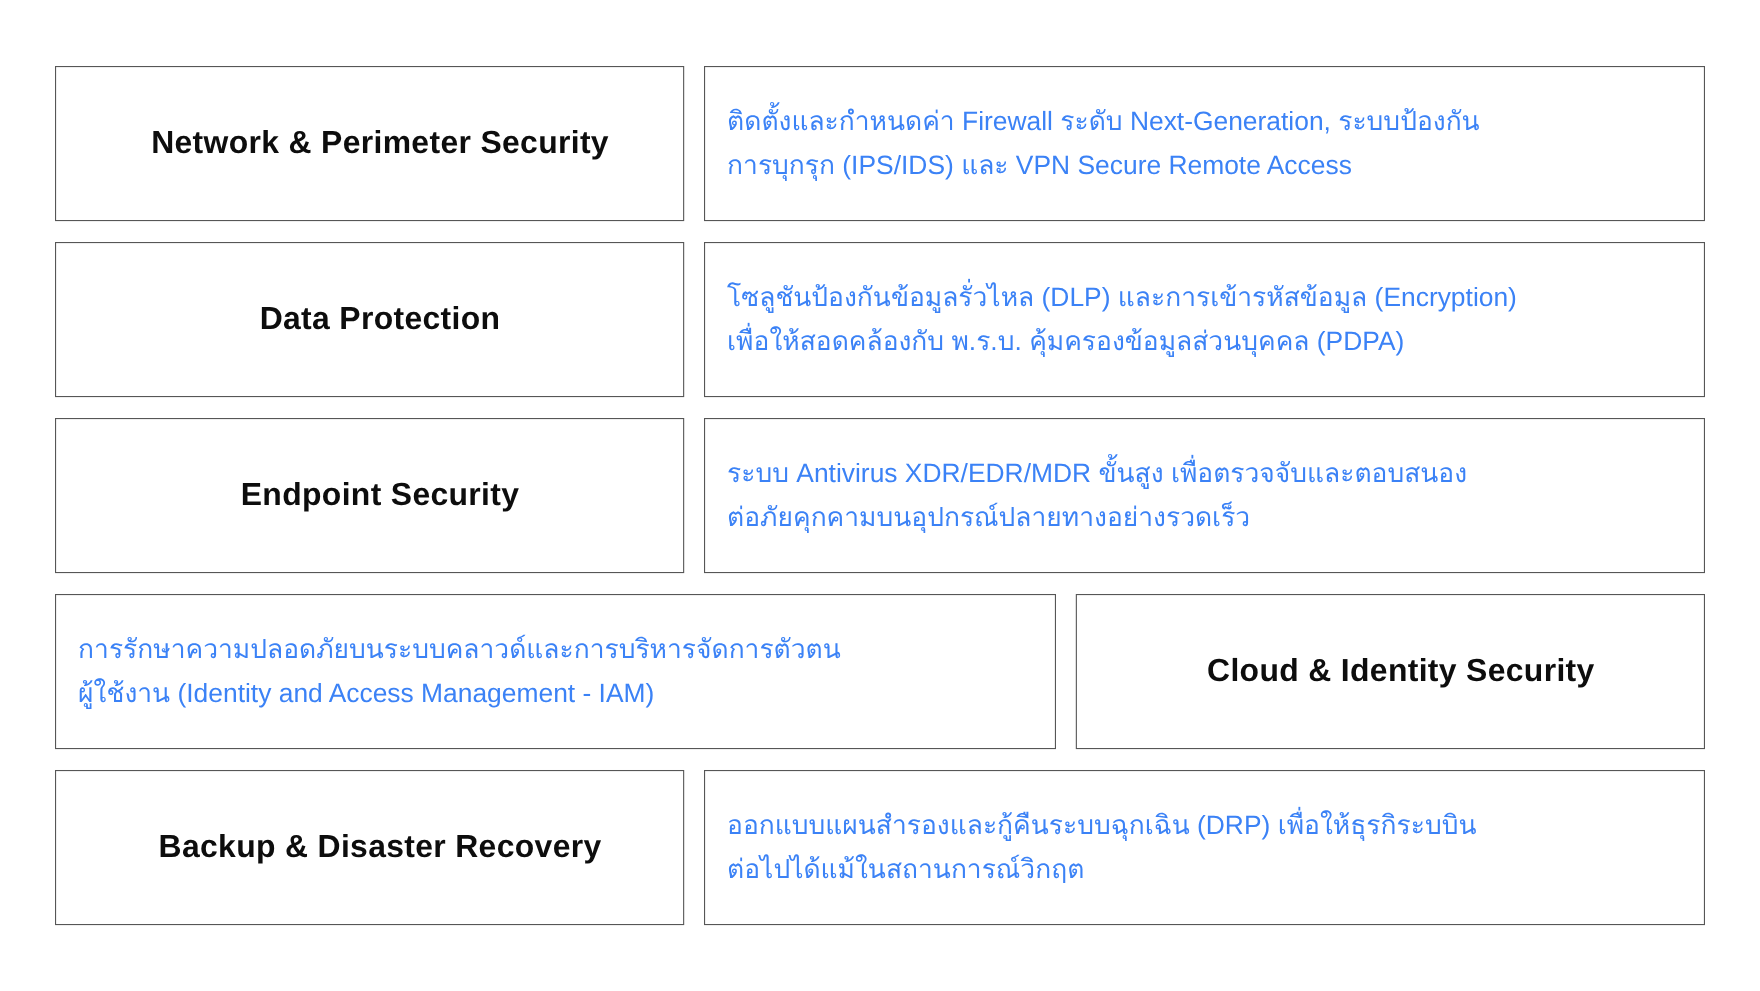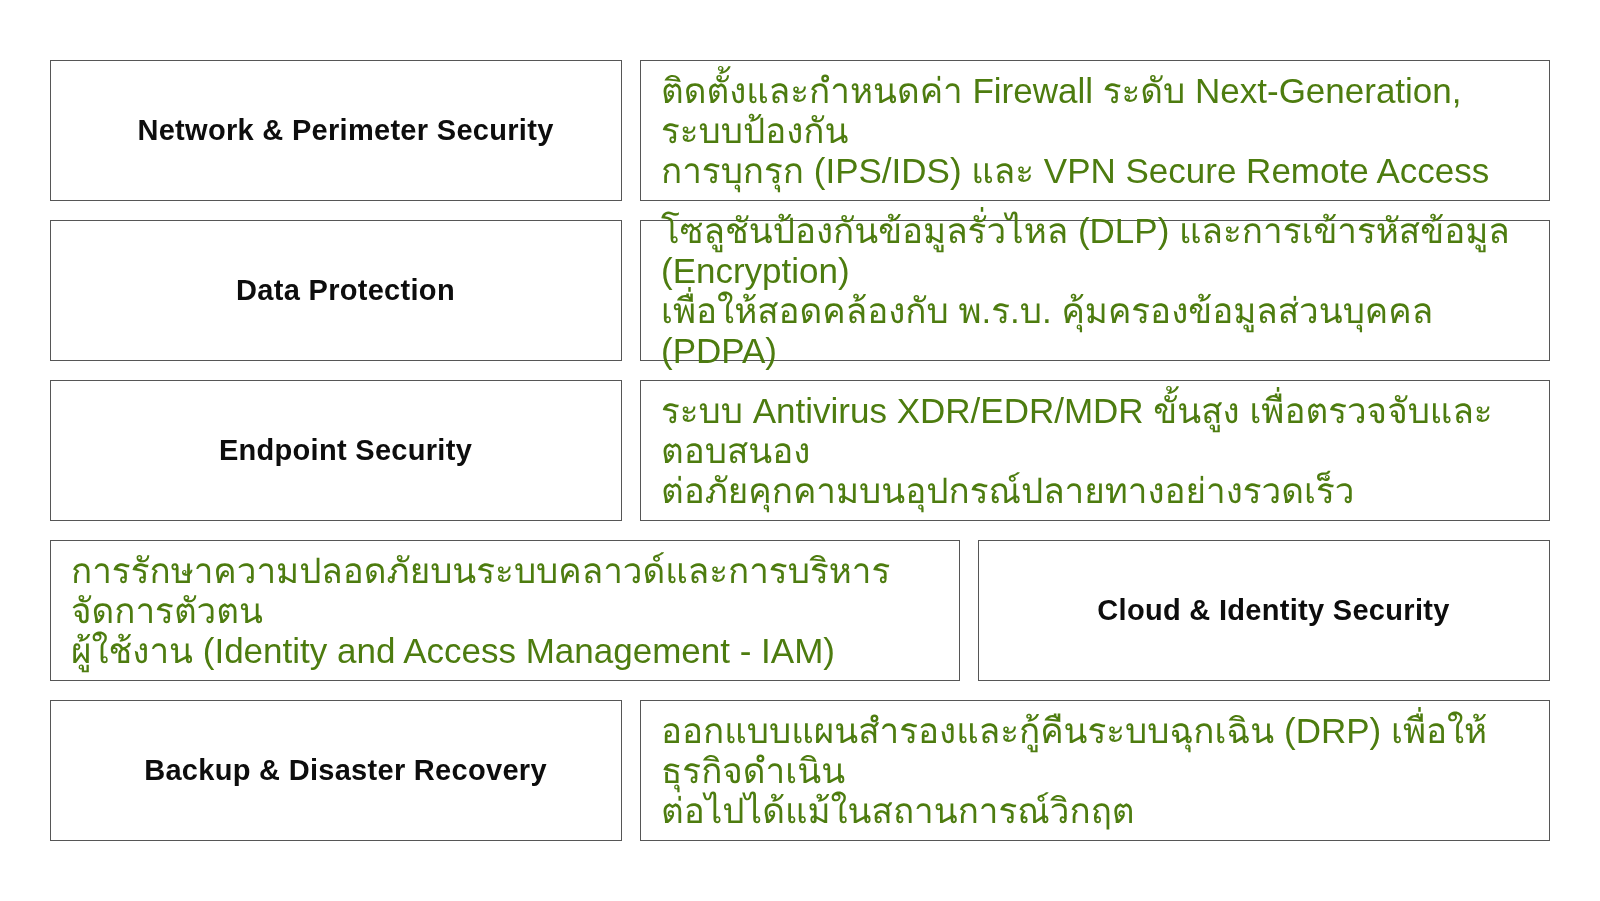--- a/index.html
+++ b/index.html
@@ -50,23 +50,23 @@
     flex: 1;
     padding: 0 24px 0 20px;
   }
   .service-title {
     font-size: 29px;
     font-weight: 700;
     letter-spacing: 0.3px;
     color: #0d0d0d;
   }
   .service-desc {
-    font-size: 35px;
+    font-size: 24px;
     line-height: 40px;
-    color: #4d7c0f;
+    color: #3b82f6;
     white-space: pre-line;
   }
 </style>
 </head>
 <body>
 
 <div class="canvas">
   <div class="services-table">
 
     <div class="row">
@@ -107,19 +107,19 @@
       <div class="cell title-cell">
         <span class="service-title">Cloud &amp; Identity Security</span>
       </div>
     </div>
 
     <div class="row">
       <div class="cell title-cell">
         <span class="service-title">Backup &amp; Disaster Recovery</span>
       </div>
       <div class="cell desc-cell">
-        <span class="service-desc">ออกแบบแผนสำรองและกู้คืนระบบฉุกเฉิน (DRP) เพื่อให้ธุรกิจดำเนิน
+        <span class="service-desc">ออกแบบแผนสำรองและกู้คืนระบบฉุกเฉิน (DRP) เพื่อให้ธุรกิระบบิน
 ต่อไปได้แม้ในสถานการณ์วิกฤต</span>
       </div>
     </div>
 
   </div>
 </div>
 
 </body></html>

